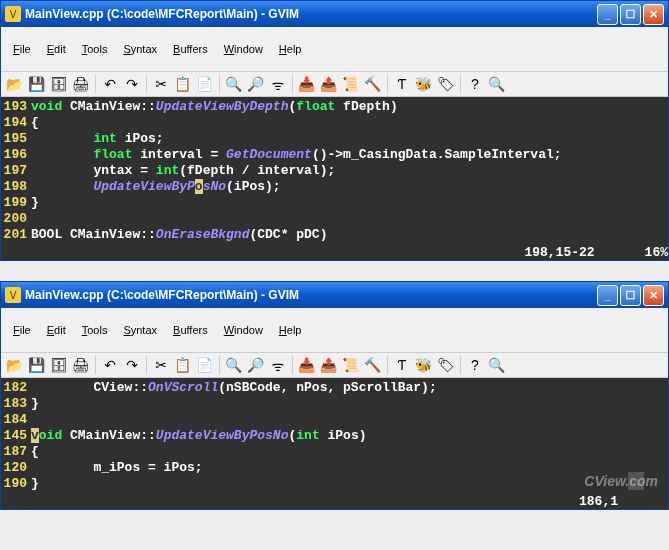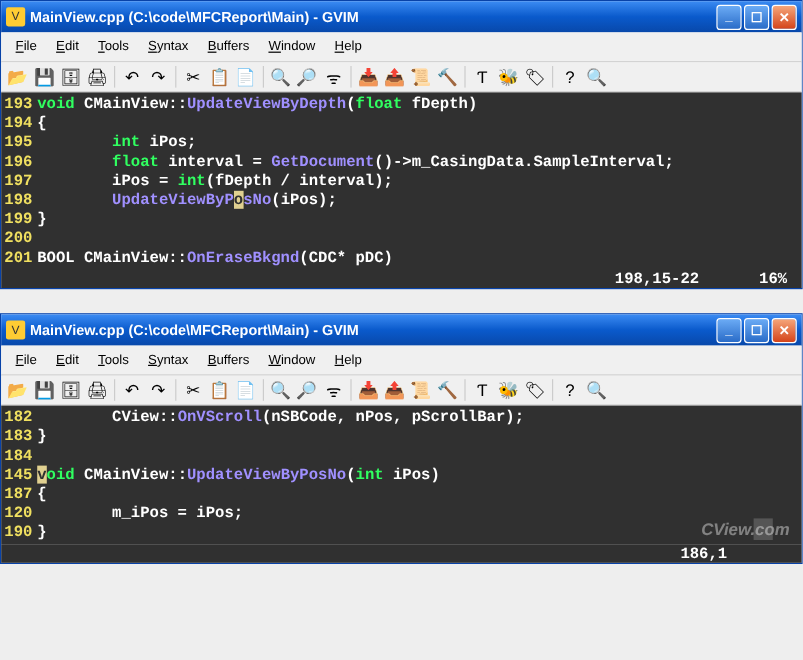--- a/index.html
+++ b/index.html
@@ -4,36 +4,36 @@
 <style>
   * { margin: 0; padding: 0; box-sizing: border-box; }
   body { background: #eee; font-family: Tahoma, sans-serif; font-size: 11px; width: 669px; }
   .window { border: 1px solid #0842a8; background: #fff; margin-bottom: 20px; }
   .titlebar { background: linear-gradient(to bottom, #3b8bf3 0%, #0a5acc 50%, #0848aa 100%); height: 26px; display: flex; align-items: center; padding: 0 4px; color: #fff; }
   .titlebar-icon { width: 16px; height: 16px; background: #ffcc33; margin-right: 4px; border-radius: 2px; display: flex; align-items: center; justify-content: center; font-size: 10px; color: #333; }
   .titlebar-text { flex: 1; font-weight: bold; font-size: 12px; white-space: nowrap; overflow: hidden; }
   .titlebar-buttons { display: flex; gap: 2px; }
   .titlebar-btn { width: 21px; height: 21px; border: 1px solid #fff; border-radius: 3px; display: flex; align-items: center; justify-content: center; background: linear-gradient(to bottom, #6babf5, #2a6cc8); color: #fff; font-weight: bold; cursor: pointer; }
   .titlebar-btn.close { background: linear-gradient(to bottom, #f5a67a, #d4441a); }
-  .menubar { background: #f0f0f0; display: flex; padding: 4px 4px; border-bottom: 1px solid #ccc; }
+  .menubar { background: #f0f0f0; display: flex; padding: 14px 4px; border-bottom: 1px solid #ccc; }
   .menu-item { padding: 2px 8px; cursor: pointer; }
   .menu-mnemonic { text-decoration: underline; }
   .toolbar { background: #f0f0f0; display: flex; align-items: center; padding: 2px 4px; gap: 2px; border-bottom: 1px solid #ccc; }
   .tb-btn { width: 20px; height: 20px; border: 1px solid transparent; display: flex; align-items: center; justify-content: center; cursor: pointer; font-size: 14px; }
   .tb-sep { width: 1px; height: 18px; background: #ccc; margin: 0 2px; }
   .editor { background: #303030; font-family: 'Courier New', monospace; font-size: 13px; line-height: 16px; padding: 2px 0; position: relative; }
   .line { display: flex; }
   .linenum { width: 30px; text-align: right; padding-right: 4px; color: #f0e060; font-weight: bold; }
   .code { flex: 1; white-space: pre; color: #fff; font-weight: bold; }
   .kw { color: #30ff60; }
   .ident { color: #fff; }
-  .func { color: #a090ff; }
+  .func { color: #a090ff; font-style: italic; }
   .comment { color: #50c0f0; }
   .cursor { background: #e0d090; color: #303030; }
-  .statusbar { background: #303030; color: #fff; font-family: 'Courier New', monospace; font-size: 13px; display: flex; justify-content: flex-end; padding: 0 12px; gap: 50px; font-weight: bold; }
+  .statusbar { background: #303030; color: #fff; font-family: 'Courier New', monospace; font-size: 13px; display: flex; justify-content: flex-end; padding: 0 0; gap: 50px; font-weight: bold; }
   .watermark { position: absolute; right: 10px; bottom: 5px; color: rgba(255,255,255,0.4); font-family: Arial; font-size: 14px; font-weight: bold; font-style: italic; pointer-events: none; }
   .blk { position: absolute; right: 24px; bottom: 4px; width: 16px; height: 18px; background: #555; }
 </style>
 </head>
 <body>
 
 <div id="root">
     <div class="window">
       <div class="titlebar">
         <div class="titlebar-icon">V</div>
@@ -94,21 +94,21 @@
         <div class="line">
           <span class="linenum">195</span>
           <span class="code"><span class="ident">        </span><span class="kw">int</span><span class="ident"> iPos;</span></span>
         </div>
         <div class="line">
           <span class="linenum">196</span>
           <span class="code"><span class="ident">        </span><span class="kw">float</span><span class="ident"> interval = </span><span class="func">GetDocument</span><span class="ident">()-&gt;m_CasingData.SampleInterval;</span></span>
         </div>
         <div class="line">
           <span class="linenum">197</span>
-          <span class="code"><span class="ident">        iPos = </span><span class="kw">int</span><span class="ident">(fDepth / interval);</span></span>
+          <span class="code"><span class="ident">        yntax = </span><span class="kw">int</span><span class="ident">(fDepth / interval);</span></span>
         </div>
         <div class="line">
           <span class="linenum">198</span>
           <span class="code"><span class="ident">        </span><span class="func">UpdateViewByP</span><span class="cursor">o</span><span class="func">sNo</span><span class="ident">(iPos);</span></span>
         </div>
         <div class="line">
           <span class="linenum">199</span>
           <span class="code"><span class="ident">}</span></span>
         </div>
         <div class="line">

